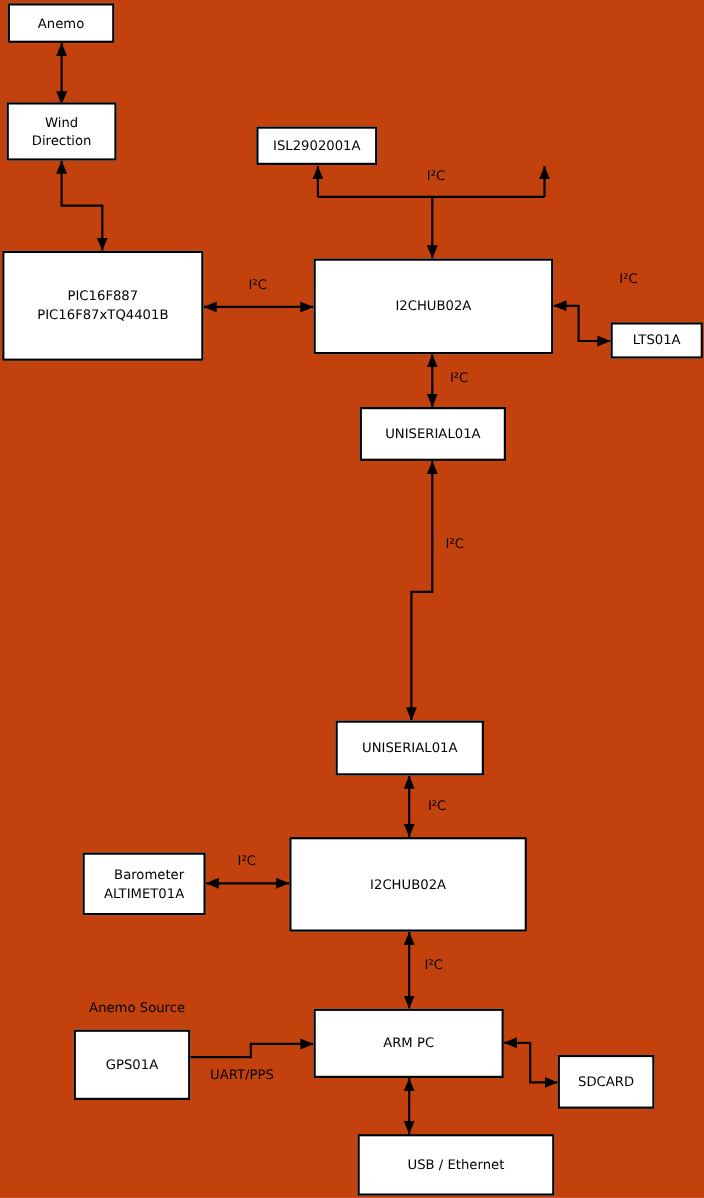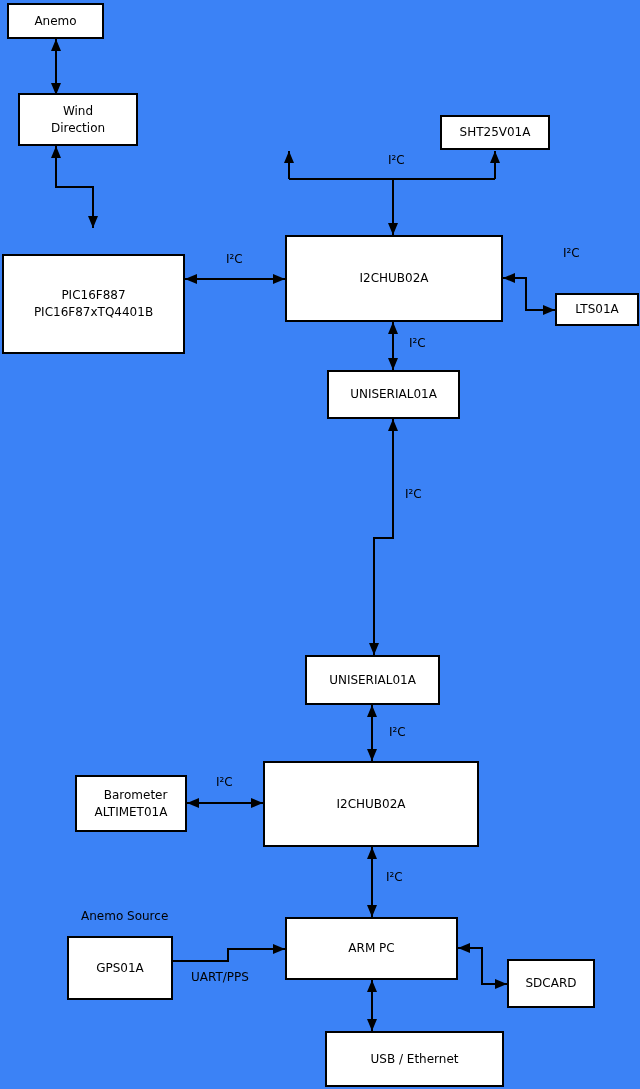--- a/index.html
+++ b/index.html
@@ -4,21 +4,21 @@
 <style>
   html, body {
     margin: 0;
     padding: 0;
     background: #ffffff;
   }
   .canvas {
     position: relative;
     width: 640px;
     height: 1089px;
-    background: #3b82f6;
+    background: #c2410c;
     font-family: "DejaVu Sans", "Liberation Sans", sans-serif;
     color: #000000;
     overflow: hidden;
   }
   .edges-svg {
     position: absolute;
     left: 0;
     top: 0;
     width: 640px;
     height: 1089px;
@@ -70,28 +70,28 @@
       <path d="M187,803 L263,803" marker-start="url(#ah)" marker-end="url(#ah)"></path>
       <path d="M372,847 L372,917" marker-start="url(#ah)" marker-end="url(#ah)"></path>
       <path d="M173,961 L228,961 L228,949 L285,949" marker-end="url(#ah)"></path>
       <path d="M458,948 L482,948 L482,984 L507,984" marker-start="url(#ah)" marker-end="url(#ah)"></path>
       <path d="M372,980 L372,1031" marker-start="url(#ah)" marker-end="url(#ah)"></path>
     </g>
   </svg>
 
   <div class="node" style="left:7px;   top:3px;   width:97px;  height:36px;">Anemo</div>
 
-  <div class="node" style="left:6px;   top:93px;  width:120px; height:53px;margin-left:12px;">Wind
+  <div class="node" style="left:6px;   top:93px;  width:100px; height:53px;">Wind
 Direction</div>
 
-  <div class="node" style="left:2px;   top:228px; width:183px; height:100px;margin-top:26px;">PIC16F887
+  <div class="node" style="left:2px;   top:228px; width:183px; height:100px;">PIC16F887
 PIC16F87xTQ4401B</div>
 
+  <div class="node" style="left:233px; top:115px; width:110px; height:35px;">ISL2902001A</div>
 
-  <div class="node" style="left:440px; top:115px; width:110px; height:35px;">SHT25V01A</div>
 
   <div class="node" style="left:285px; top:235px; width:218px; height:87px;">I2CHUB02A</div>
 
   <div class="node" style="left:555px; top:293px; width:84px;  height:33px;">LTS01A</div>
 
   <div class="node" style="left:327px; top:370px; width:133px; height:49px;">UNISERIAL01A</div>
 
   <div class="node" style="left:305px; top:655px; width:135px; height:50px;">UNISERIAL01A</div>
 
   <div class="node" style="left:263px; top:761px; width:216px; height:86px;">I2CHUB02A</div>

